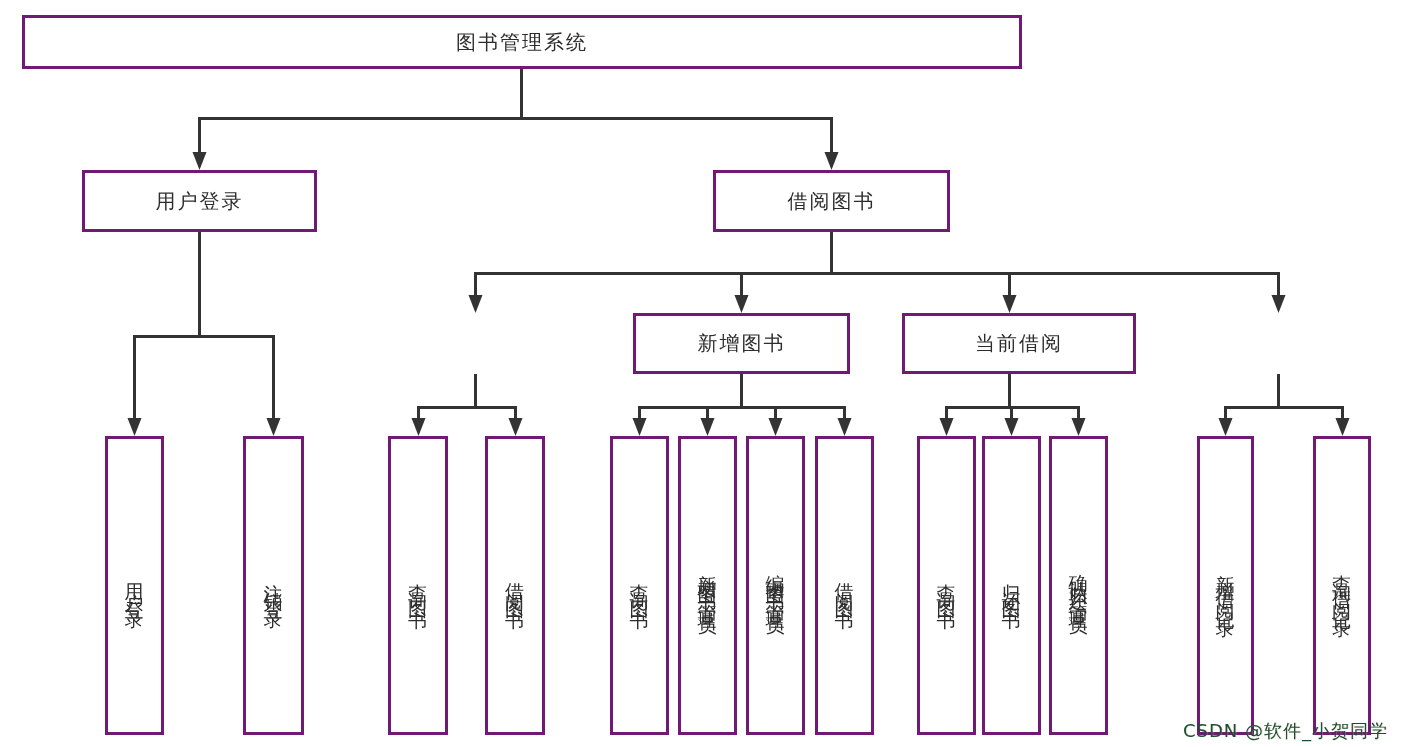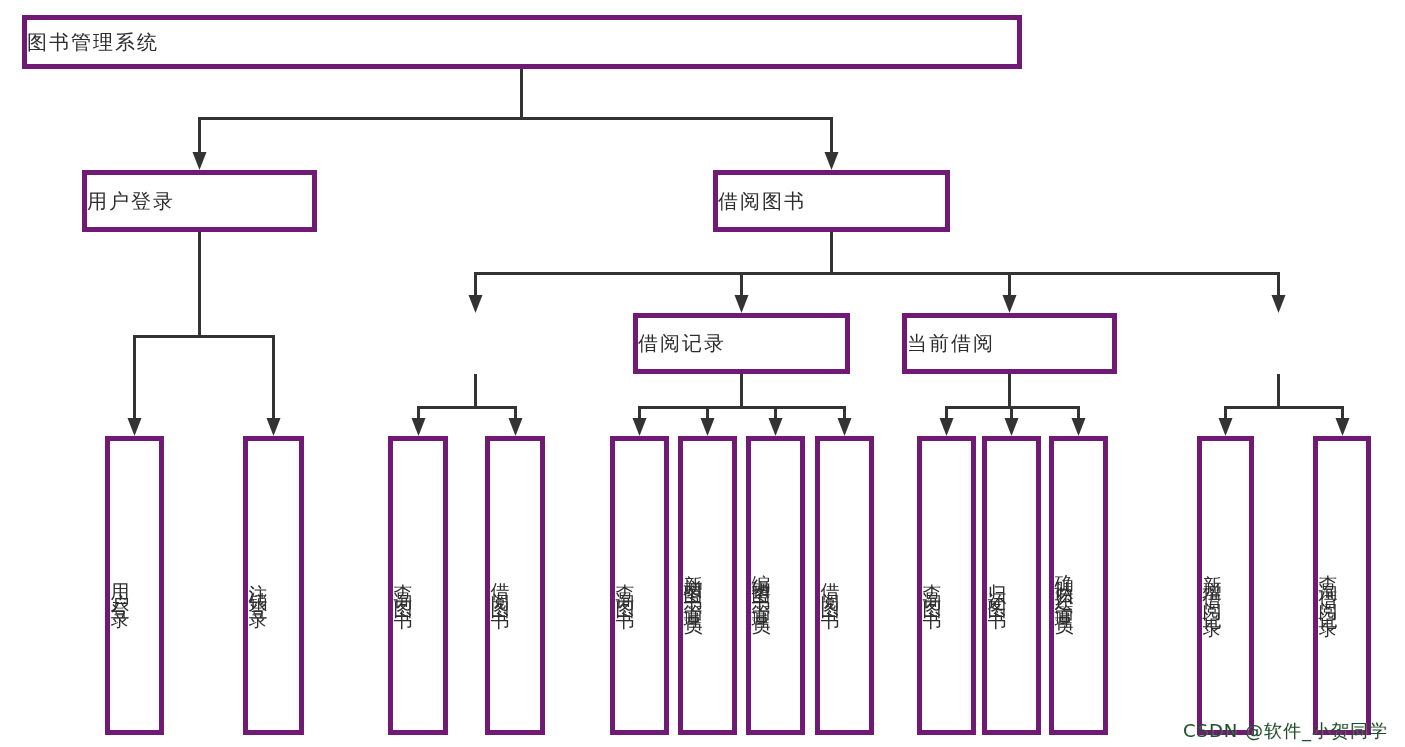--- a/index.html
+++ b/index.html
@@ -7,24 +7,25 @@
     position:relative;
     width:1405px;height:747px;
     background:#ffffff;
     font-family:"DejaVu Sans","Liberation Sans",sans-serif;
     overflow:hidden;
   }
   .wires{position:absolute;left:0;top:0;width:1405px;height:747px;}
   .box{
     position:absolute;
     box-sizing:border-box;
-    border:5px solid #701a75;
+    border:3px solid #701a75;
     background:#ffffff;
     display:flex;
     align-items:center;
+    justify-content:center;
     color:#2d2d2d;
   }
   .hlabel{
     font-size:20px;
     letter-spacing:2px;
     white-space:nowrap;
   }
   .vtext{
     writing-mode:vertical-lr;
     text-orientation:mixed;
@@ -102,23 +103,23 @@
   </div>
 
   <div class="box" style="left:82px;top:170px;width:235px;height:62px">
     <span class="hlabel">用户登录</span>
   </div>
   <div class="box" style="left:713px;top:170px;width:237px;height:62px">
     <span class="hlabel">借阅图书</span>
   </div>
 
   <div class="box" style="left:633px;top:313px;width:217px;height:61px">
-    <span class="hlabel">借阅记录</span>
+    <span class="hlabel">新增图书</span>
   </div>
-  <div class="box" style="left:902px;top:313px;width:215px;height:61px">
+  <div class="box" style="left:902px;top:313px;width:234px;height:61px">
     <span class="hlabel">当前借阅</span>
   </div>
 
   <div class="box" style="left:105px;top:436px;width:59px;height:299px">
     <span class="vtext">用户登录</span>
   </div>
   <div class="box" style="left:243px;top:436px;width:61px;height:299px">
     <span class="vtext">注销登录</span>
   </div>
 

